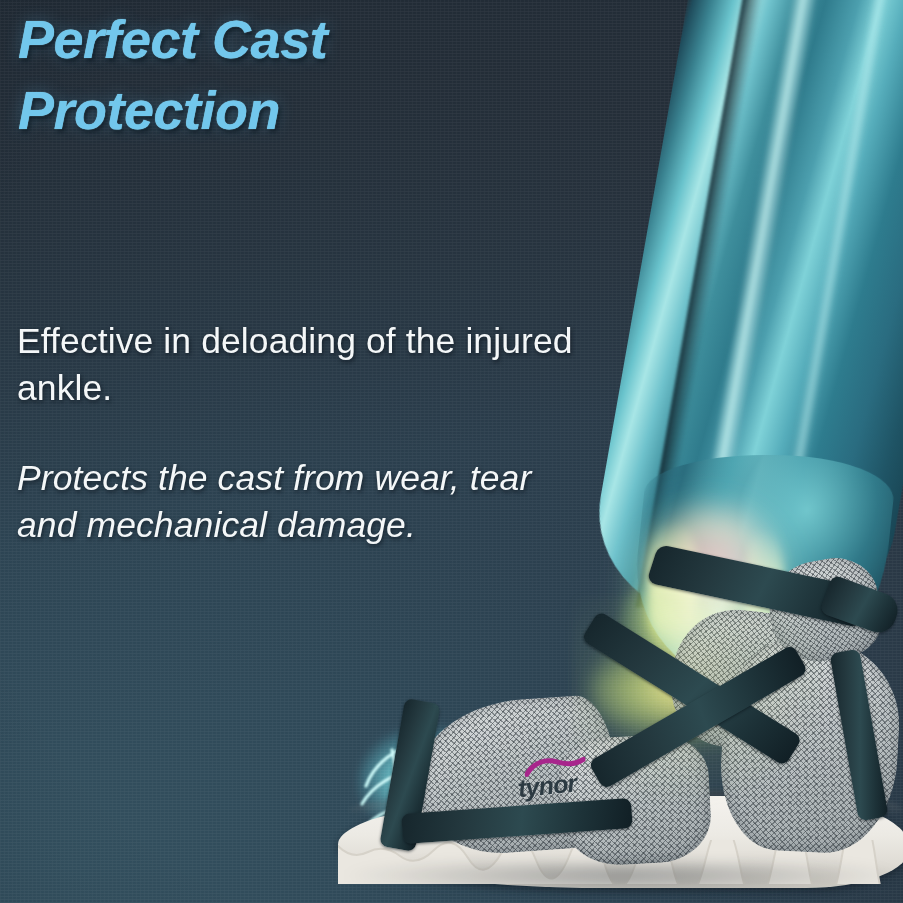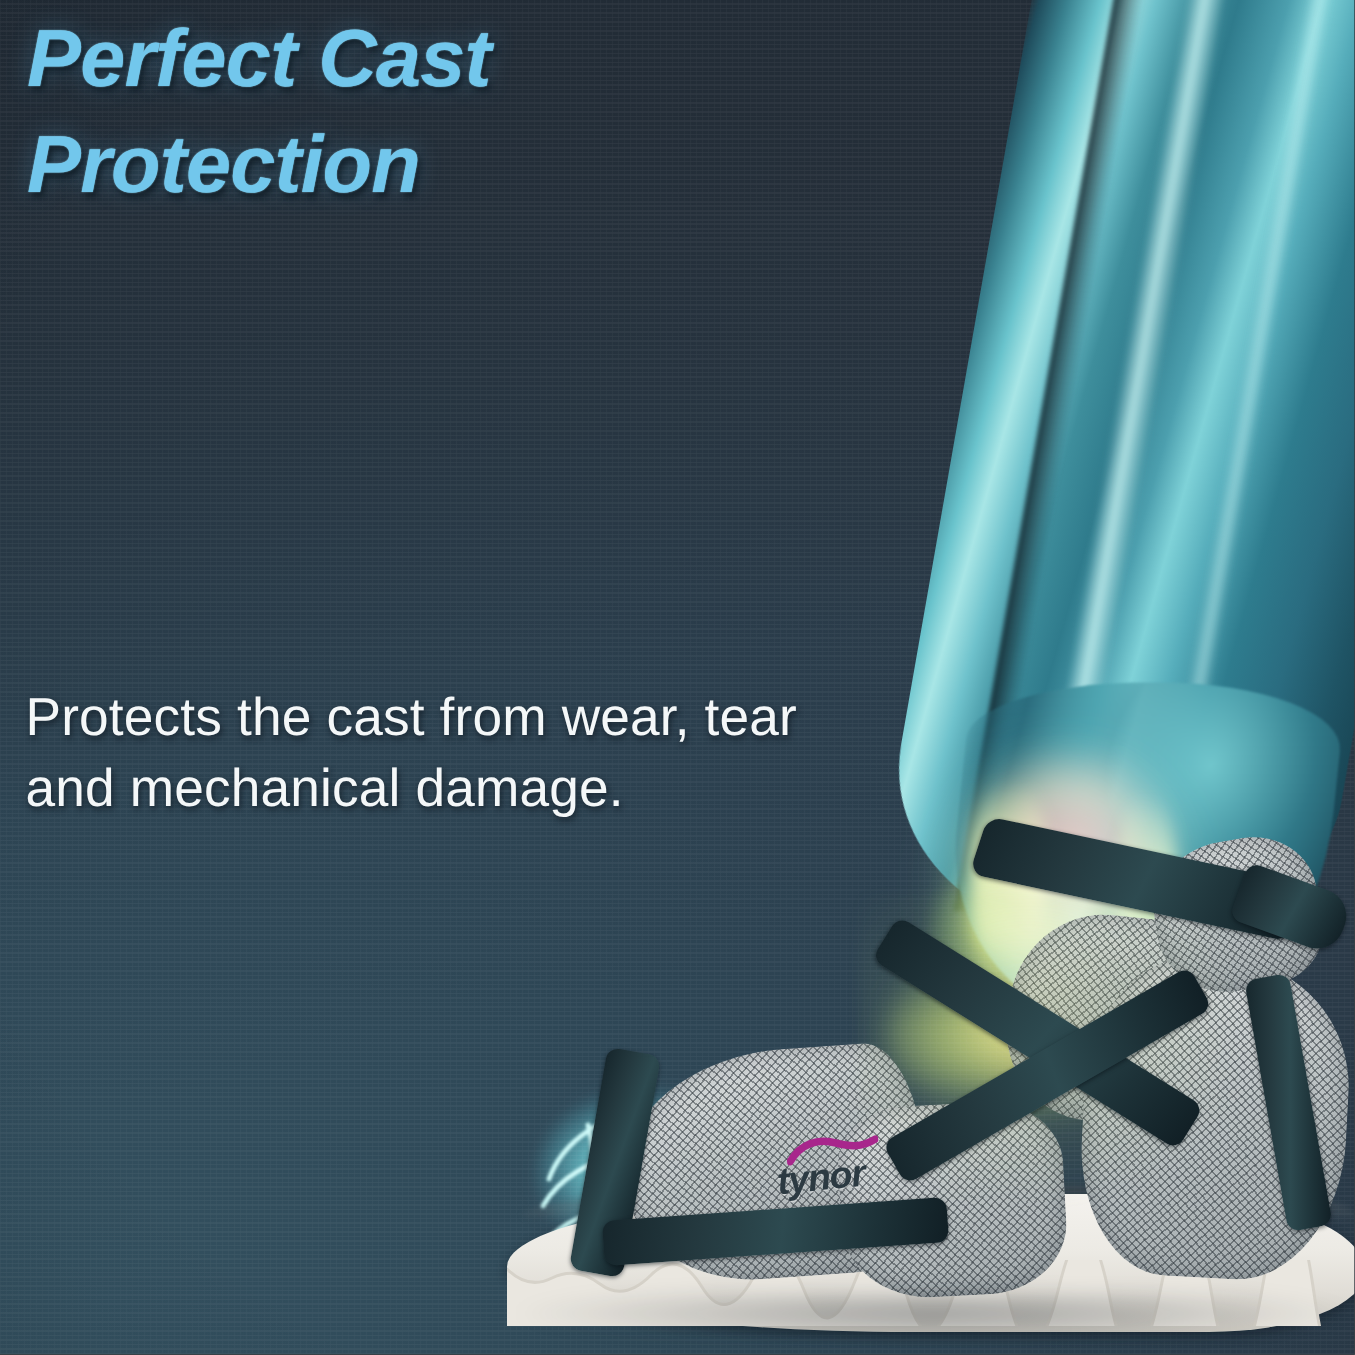--- a/index.html
+++ b/index.html
@@ -68,21 +68,21 @@
     left: 17px;
     width: 640px;
     color: #f4f7f8;
     font-size: 35.5px;
     line-height: 1.32;
     letter-spacing: .1px;
     text-shadow: 1px 2px 4px rgba(8,16,24,.70);
     white-space: pre-line;
   }
   #para1 { top: 318px; }
-  #para2 { top: 455px; }
+  #para2 { top: 455px; font-style: italic; }
 
   
   .leg-wrap {
     position: absolute;
     left: 0; top: 0;
     width: 903px; height: 903px;
   }
   .leg {
     position: absolute;
     left: 690px;
@@ -462,16 +462,18 @@
         <path d="M2 15 C10 4 22 1 34 6 C42 9 50 11 60 6" fill="none" stroke="#a8268c" stroke-width="5" stroke-linecap="round"></path>
       </svg>
       <div class="logo-text">tynor</div>
     </div>
 
     <div class="ground-shadow"></div>
   </div>
 
   <div class="headline">Perfect Cast
 Protection</div>
+  <div class="body-copy" id="para1">Effective in deloading of the injured
+ankle.</div>
   <div class="body-copy" id="para2">Protects the cast from wear, tear
 and mechanical damage.</div>
 
 </div>
 
 </body></html>

